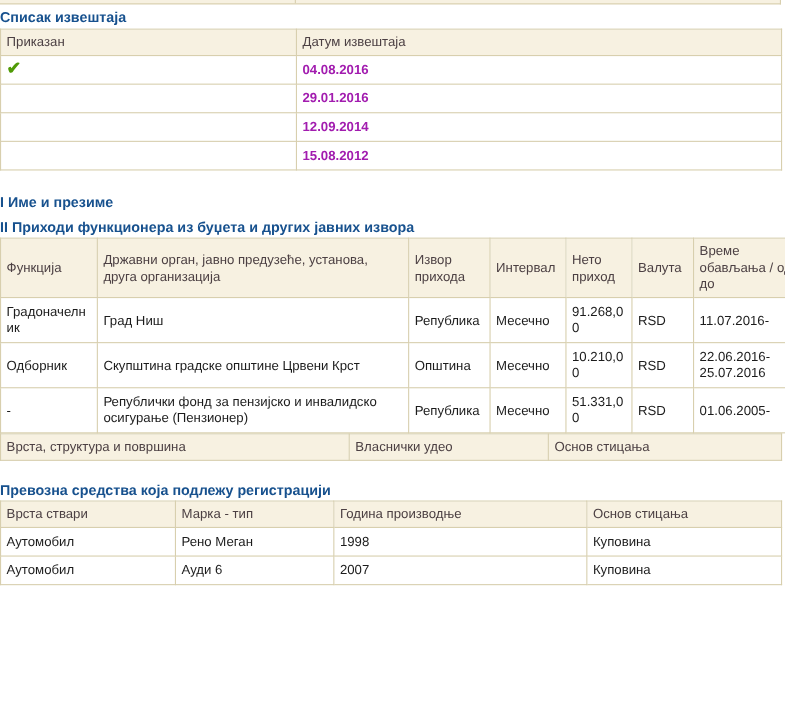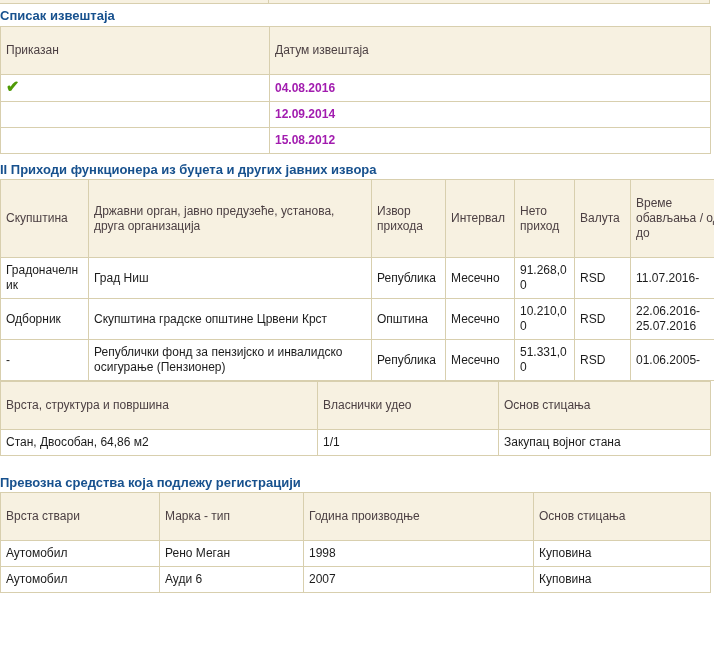--- a/index.html
+++ b/index.html
@@ -11,21 +11,21 @@
   .section-title {
     font-size:13px; line-height:14px; font-weight:bold; color:#17518e; margin:0;
   }
   table { border-collapse:collapse; table-layout:fixed; }
   th, td {
     border:1px solid #d8cfae; text-align:left; vertical-align:middle;
     overflow:hidden; word-wrap:break-word;
   }
   th {
     background:#f7f1e1; color:#4c4043; font-weight:normal; font-size:12px;
-    padding:16px 5px;
+    padding:4px 5px;
   }
   td { background:#fff; font-size:12px; padding:5px 5px; }
   .date-cell { color:#a21caf; font-weight:bold; }
   .check-icon { color:#4f9a06; font-size:16px; font-weight:bold; line-height:14px; display:inline-block; }
   
   .top-strip {
     position:relative; width:710px; height:4px; background:#f7f1e1;
     border-bottom:1px solid #d8cfae; border-right:1px solid #d8cfae; box-sizing:border-box;
   }
   .top-strip .v-divider { position:absolute; left:268px; top:0; bottom:0; width:1px; background:#d8cfae; }
@@ -58,44 +58,49 @@
         <tr>
       <th>Приказан</th>
       <th>Датум извештаја</th>
     </tr>
     <tr>
       <td><span class="check-icon">✔</span></td>
       <td class="date-cell">04.08.2016</td>
     </tr>
     <tr>
       <td></td>
+      <td class="date-cell">29.01.2016</td>
+    </tr>
+    <tr>
+      <td></td>
       <td class="date-cell">12.09.2014</td>
     </tr>
     <tr>
       <td></td>
       <td class="date-cell">15.08.2012</td>
     </tr>
   </tbody>
     </table>
 
+  <div class="section-title h-name">I Име и презиме</div>
 
   <div class="section-title h-income">II Приходи функционера из буџета и других јавних извора</div>
   <table class="t-income">
     <colgroup>
       <col style="width:88px">
         <col style="width:283px">
         <col style="width:74px">
       <col style="width:69px">
         <col style="width:60px">
         <col style="width:56px">
         <col style="width:110px">
     </colgroup>
     <tbody>
         <tr>
-      <th>Скупштина</th>
+      <th>Функција</th>
       <th>Државни орган, јавно предузеће, установа, друга организација</th>
       <th>Извор прихода</th>
       <th>Интервал</th>
       <th>Нето приход</th>
       <th>Валута</th>
       <th>Време обављања / од-до</th>
     </tr>
     <tr>
       <td>Градоначелник</td>
       <td>Град Ниш</td>
@@ -131,25 +136,20 @@
         <col style="width:317px">
         <col style="width:181px">
         <col style="width:212px">
       </colgroup>
     <tbody>
         <tr>
       <th>Врста, структура и површина</th>
       <th>Власнички удео</th>
       <th>Основ стицања</th>
     </tr>
-    <tr>
-      <td>Стан, Двособан, 64,86 м2</td>
-      <td>1/1</td>
-      <td>Закупац војног стана</td>
-    </tr>
   </tbody>
     </table>
 
   <div class="section-title h-vehicles">Превозна средства која подлежу регистрацији</div>
   <table class="t-vehicles">
     <colgroup>
         <col style="width:159px">
         <col style="width:144px">
         <col style="width:230px">
         <col style="width:177px">

